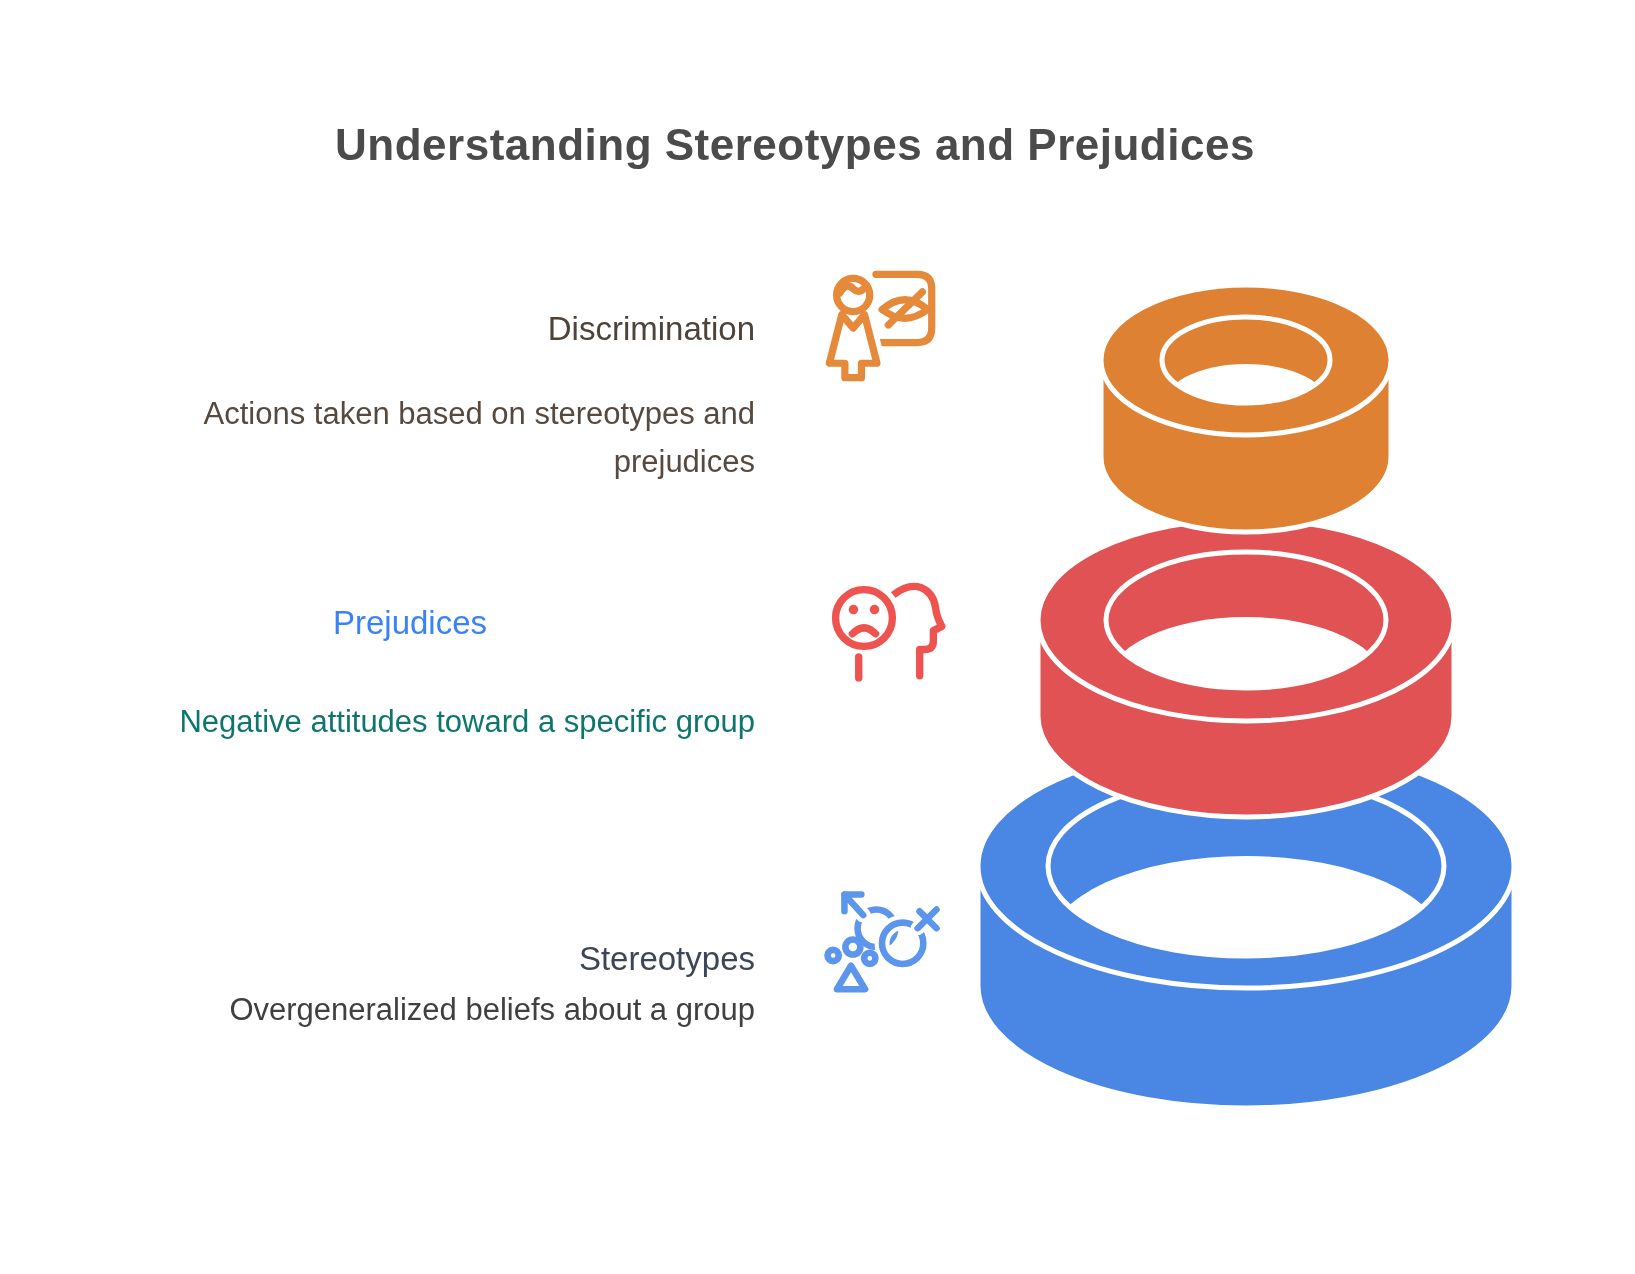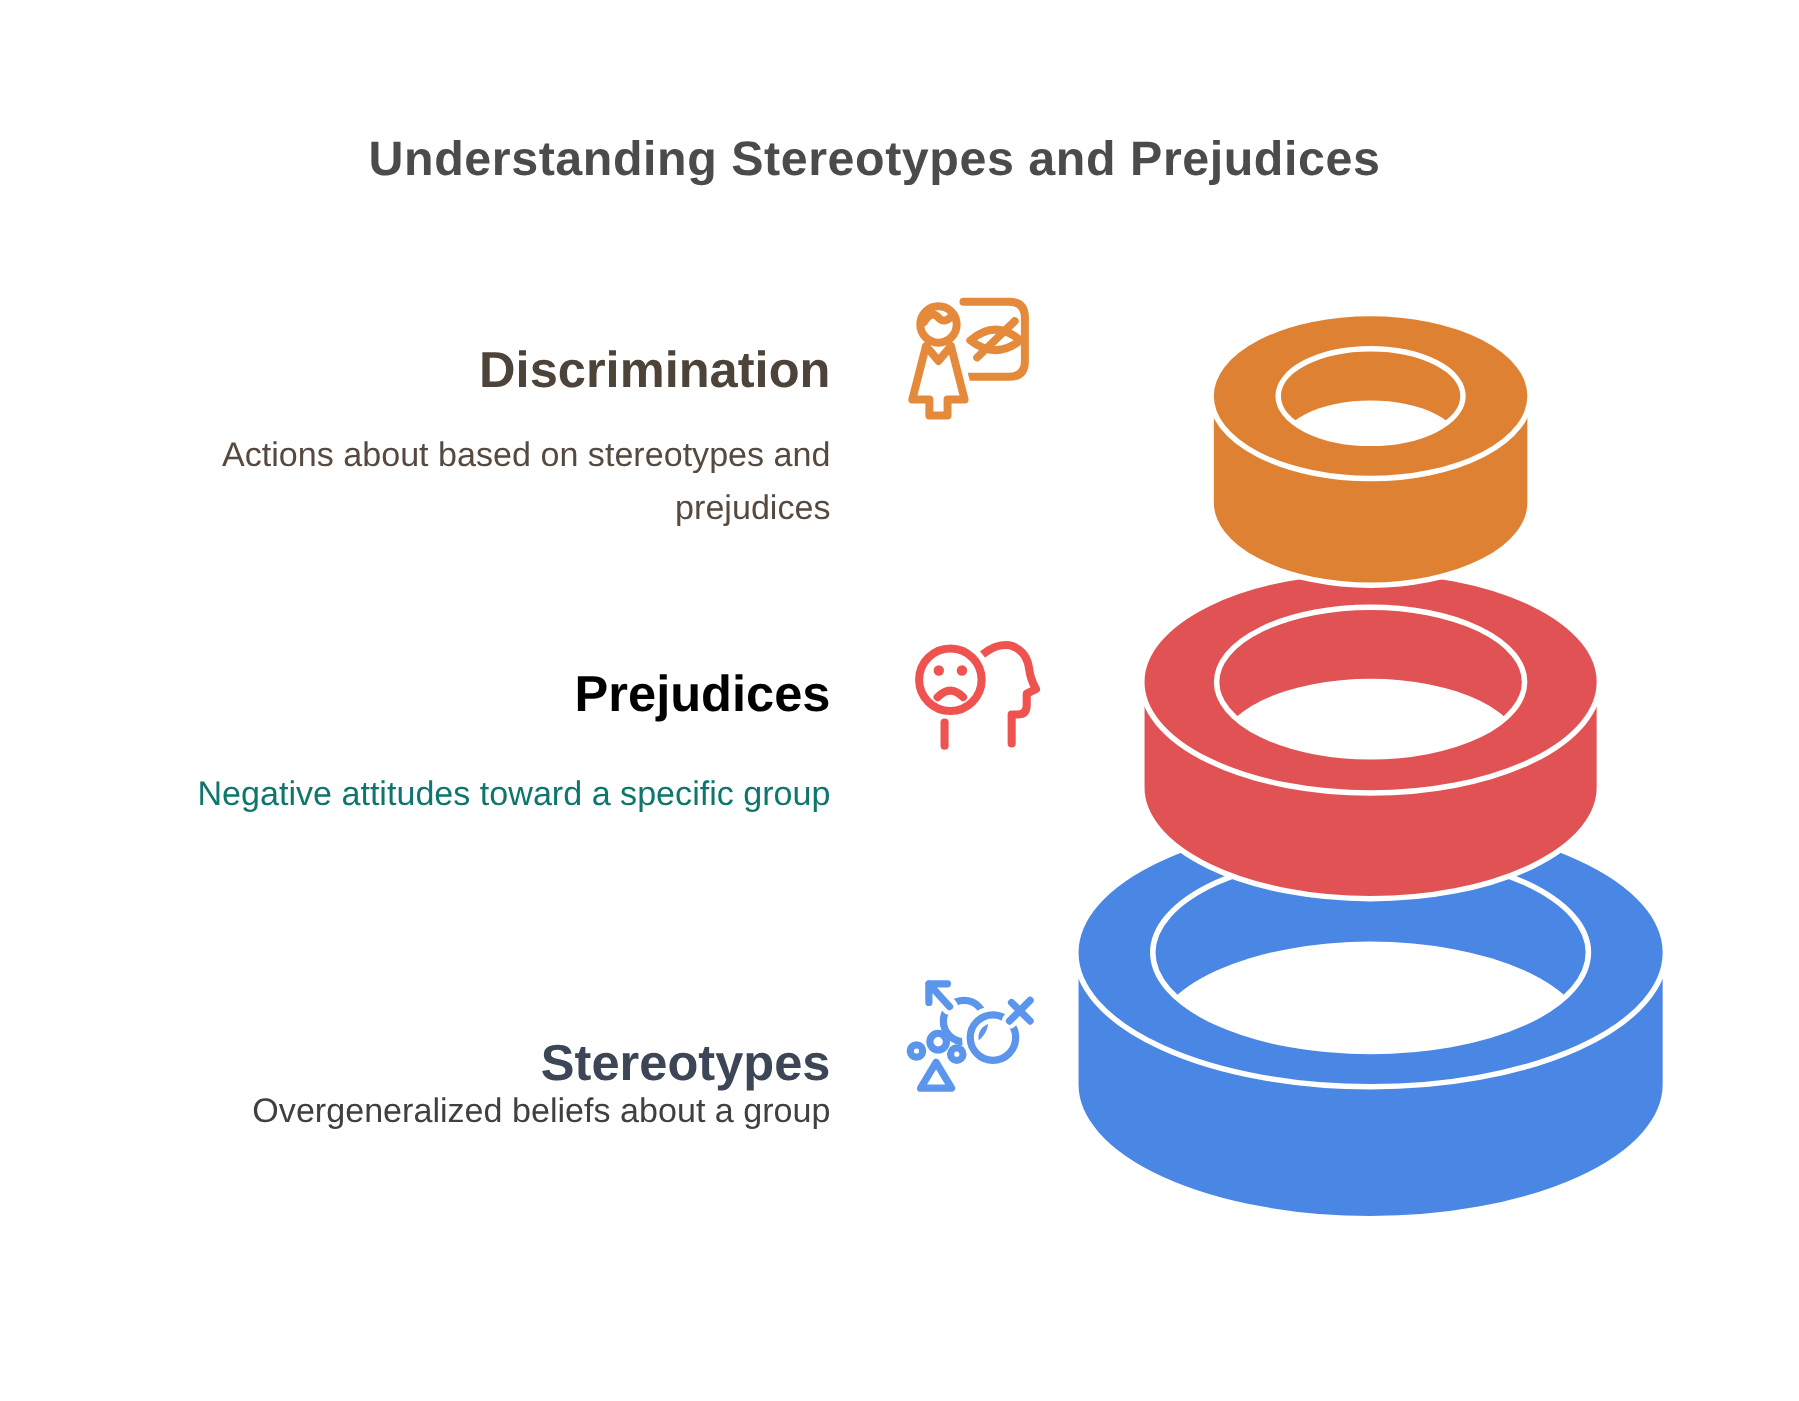--- a/index.html
+++ b/index.html
@@ -8,59 +8,59 @@
     background:#ffffff;
     font-family:"Liberation Sans", sans-serif;
   }
   .abs{position:absolute;}
   .page-title{
     top:120px;left:0;width:1590px;text-align:center;
     font-size:44px;font-weight:bold;letter-spacing:0.5px;
   }
   .heading{
     left:65px;width:690px;text-align:right;
-    font-size:46px;font-weight:bold;line-height:1.05;
+    font-size:33px;font-weight:normal;line-height:1.05;
   }
   .desc{
     left:65px;width:690px;text-align:right;
     font-size:31px;line-height:48px;
   }
   #h1{top:312px;} #d1{top:390px;}
   #h2{top:606px;} #d2{top:698px;}
   #h3{top:942px;} #d3{top:986px;}
   .icon{position:absolute;}
   #i1{left:818px;top:264px;}
   #i2{left:824px;top:578px;}
   #i3{left:820px;top:870px;}
   #rings{position:absolute;left:0;top:0;pointer-events:none;}
 </style>
 </head>
 <body>
 
 <div class="abs page-title" style="color: rgb(75, 75, 75);">Understanding Stereotypes and Prejudices</div>
 
 <div class="abs heading" id="h1" style="color: rgb(77, 67, 57);">Discrimination</div>
-<div class="abs desc" id="d1" style="color: rgb(86, 73, 63);">Actions about based on stereotypes and prejudices</div>
+<div class="abs desc" id="d1" style="color: rgb(86, 73, 63);">Actions taken based on stereotypes and prejudices</div>
 <svg class="icon" id="i1" width="122" viewBox="0 0 118 118" fill="none" stroke="currentColor" stroke-width="7" stroke-linecap="round" stroke-linejoin="round" style="color: rgb(229, 137, 58);">
 
   <path d="M 56 10 H 96 Q 110 10 110 24 V 62 Q 110 76 96 76 H 60"></path>
 
   <path d="M 62 44 Q 84 25 106 44 Q 84 61 62 44 Z"></path>
   <line x1="101" y1="27" x2="68" y2="59"></line>
 
   <g stroke="#ffffff" stroke-width="17">
     <circle cx="34" cy="30" r="16"></circle>
     <path d="M 34 62 L 23 49 L 11 96 H 26 V 110 H 42 V 96 H 57 L 45 49 Z"></path>
   </g>
   <circle cx="34" cy="30" r="16"></circle>
   <path d="M 21 28 Q 28 17 34 24 Q 40 30 47 21"></path>
   <path d="M 34 62 L 23 49 L 11 96 H 26 V 110 H 42 V 96 H 57 L 45 49 Z"></path>
 </svg>
 
-<div class="abs heading" id="h2" style="color: #000000;">Prejudices</div>
+<div class="abs heading" id="h2" style="color: #3b82f6; text-align: center;">Prejudices</div>
 <div class="abs desc" id="d2" style="color: #0f766e;">Negative attitudes toward a specific group</div>
 <svg class="icon" id="i2" width="122" viewBox="0 0 116 100" fill="none" stroke="currentColor" stroke-width="7" stroke-linecap="round" stroke-linejoin="round" style="color: rgb(239, 83, 80);">
 
   <path d="M 66 16 Q 80 5 92 9 Q 104 14 106 28 Q 107 37 112 46 L 104 50 L 104 60 Q 104 68 96 68 L 91 68 L 91 93"></path>
 
   <circle stroke="#ffffff" stroke-width="17" cx="38" cy="38" r="27"></circle>
   <circle cx="38" cy="38" r="27"></circle>
   <circle cx="28" cy="30" r="4.5" fill="currentColor" stroke="none"></circle>
   <circle cx="48" cy="30" r="4.5" fill="currentColor" stroke="none"></circle>
   <path d="M 27 53 Q 38 42 49 53"></path>

